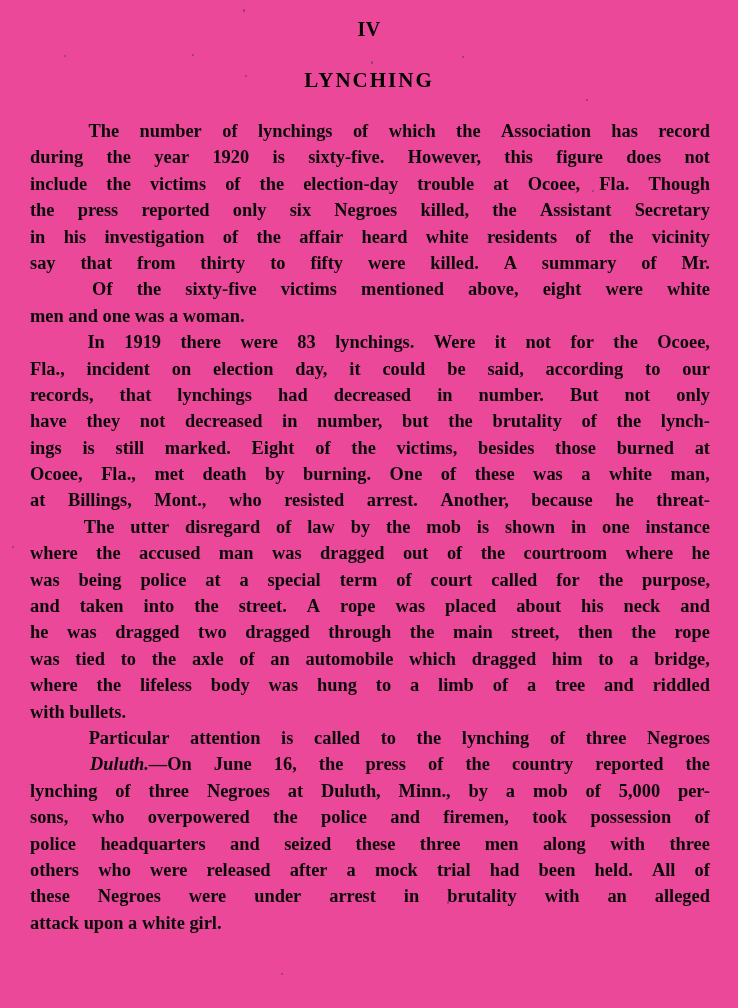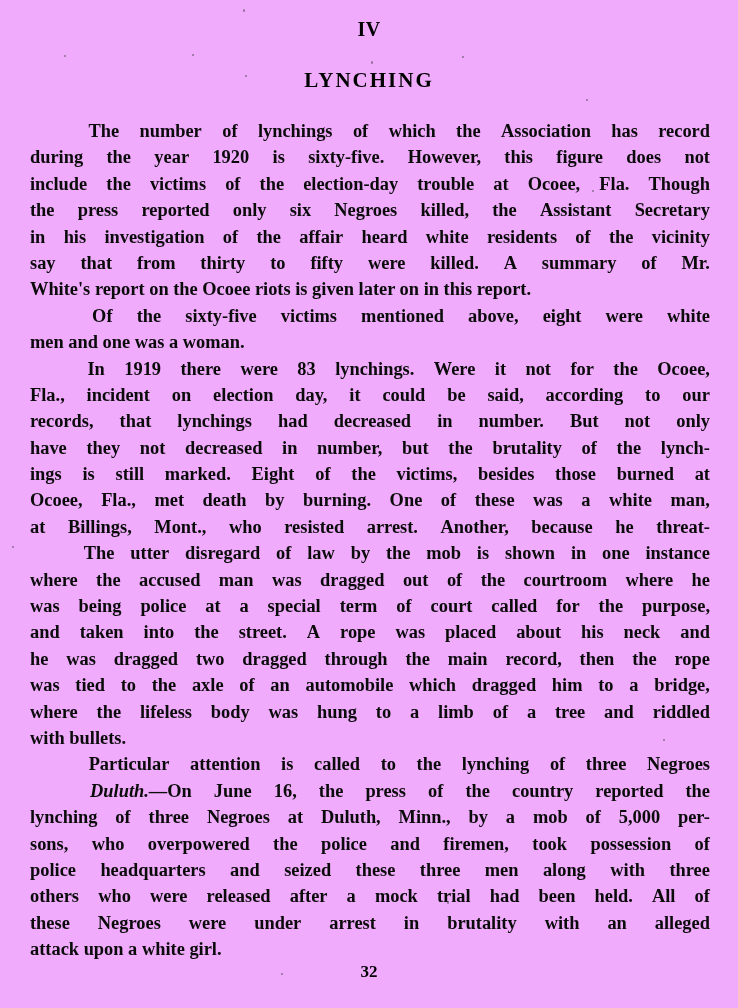--- a/index.html
+++ b/index.html
@@ -14,21 +14,21 @@
     position: relative;
     overflow: hidden;
     font-family: "Liberation Serif", "DejaVu Serif", serif;
     color: #000000;
     -webkit-font-smoothing: none;
   }
 
   .page {
     position: absolute;
     inset: 0;
-    background: #f0abfc;
+    background: #ec4899;
   }
 
   
   .chapter-num {
     position: absolute;
     top: 19px;
     left: 0;
     width: 738px;
     text-align: center;
     font-size: 20px;
@@ -181,21 +181,20 @@
         <span class="w">thirty</span>
         <span class="w">to</span>
         <span class="w">fifty</span>
         <span class="w">were</span>
         <span class="w">killed.</span>
         <span class="w">A</span>
         <span class="w">summary</span>
         <span class="w">of</span>
         <span class="w">Mr.</span>
       </div>
-      <div class="ln">White's report on the Ocoee riots is given later on in this report.</div>
       <div class="ln j">
         <span class="ind"></span>
         <span class="w">Of</span>
         <span class="w">the</span>
         <span class="w">sixty-five</span>
         <span class="w">victims</span>
         <span class="w">mentioned</span>
         <span class="w">above,</span>
         <span class="w">eight</span>
         <span class="w">were</span>
@@ -360,21 +359,21 @@
       </div>
       <div class="ln j">
         <span class="w">he</span>
         <span class="w">was</span>
         <span class="w">dragged</span>
         <span class="w">two</span>
         <span class="w">dragged</span>
         <span class="w">through</span>
         <span class="w">the</span>
         <span class="w">main</span>
-        <span class="w">record,</span>
+        <span class="w">street,</span>
         <span class="w">then</span>
         <span class="w">the</span>
         <span class="w">rope</span>
       </div>
       <div class="ln j">
         <span class="w">was</span>
         <span class="w">tied</span>
         <span class="w">to</span>
         <span class="w">the</span>
         <span class="w">axle</span>
@@ -493,21 +492,20 @@
         <span class="w">arrest</span>
         <span class="w">in</span>
         <span class="w">brutality</span>
         <span class="w">with</span>
         <span class="w">an</span>
         <span class="w">alleged</span>
       </div>
       <div class="ln">attack upon a white girl.</div>
     </div>
 
-  <div class="folio">32</div>
 
   <span class="speck" style="left:243px;top:9px;width:2px;height:3px;"></span>
   <span class="speck" style="left:64px;top:55px;width:2px;height:2px;"></span>
   <span class="speck" style="left:192px;top:54px;width:2px;height:2px;"></span>
   <span class="speck" style="left:462px;top:56px;width:2px;height:2px;"></span>
   <span class="speck" style="left:371px;top:61px;width:2px;height:3px;"></span>
   <span class="speck" style="left:245px;top:75px;width:2px;height:2px;"></span>
   <span class="speck" style="left:586px;top:99px;width:2px;height:2px;"></span>
   <span class="speck" style="left:592px;top:190px;width:2px;height:2px;"></span>
   <span class="speck" style="left:12px;top:546px;width:2px;height:2px;"></span>

